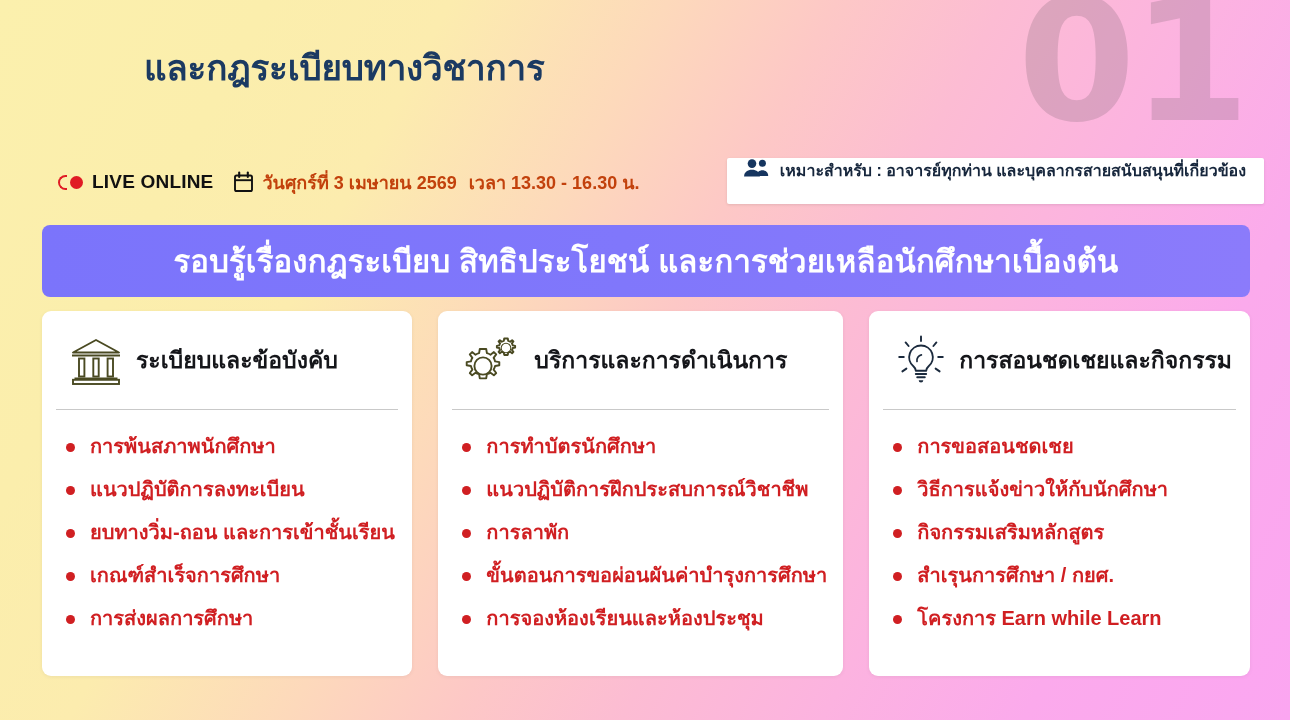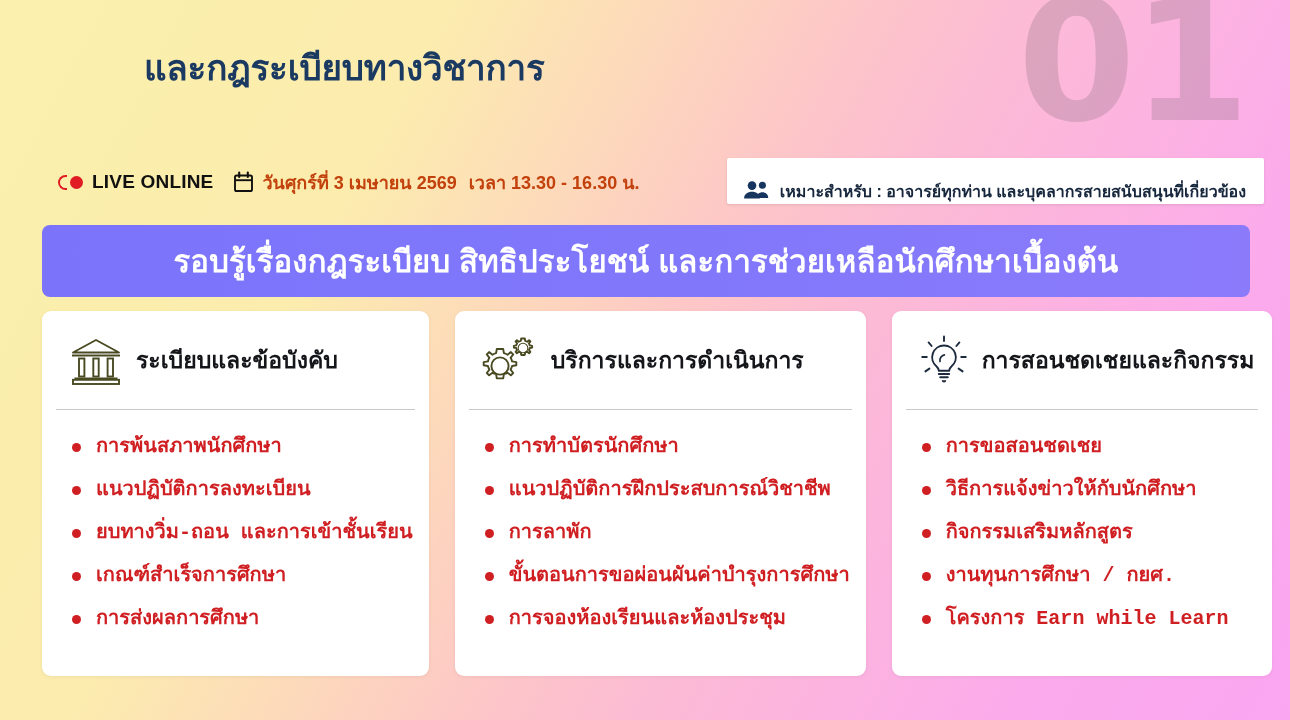--- a/index.html
+++ b/index.html
@@ -104,21 +104,21 @@
   .meta-text.space-l { margin-left: 3px; }
 
   
   .audience {
     position: absolute;
     right: 26px;
     top: 158px;
     height: 46px;
     background: #ffffff;
     display: flex;
-    align-items: flex-end;
+    align-items: flex-start;
     gap: 10px;
     padding: 0 18px 0 16px;
     border-radius: 2px;
     box-shadow: 0 1px 3px rgba(0,0,0,0.10);
   }
   .audience-text {
     color: #16263c;
     font-size: 16px;
     font-weight: 600;
     white-space: nowrap;
@@ -178,23 +178,22 @@
     font-size: 23px;
     line-height: 1.2;
     white-space: nowrap;
   }
   .card-divider {
     height: 1px;
     background: #c9c9c9;
     margin: 0 14px;
   }
   .card-body {
-    padding: 24px 16px 24px 28px;
+    padding: 24px 16px 24px 22px;
     flex: 1 1 auto;
-    font-family: Liberation Mono, monospace;
   }
   .bullet-list { list-style: none; }
   .bullet-list li {
     position: relative;
     padding-left: 26px;
     margin-bottom: 18px;
     color: #d01f22;
     font-size: 20px;
     font-weight: 700;
     line-height: 1.25;
@@ -331,19 +330,19 @@
         </svg>
       </span>
       <span class="card-title">การสอนชดเชยและกิจกรรม</span>
     </div>
     <div class="card-divider"></div>
     <div class="card-body">
       <ul class="bullet-list">
         <li>การขอสอนชดเชย</li>
         <li>วิธีการแจ้งข่าวให้กับนักศึกษา</li>
         <li>กิจกรรมเสริมหลักสูตร</li>
-        <li>งานทุนการศึกษา / กยศ.</li>
+        <li>สำเรุนการศึกษา / กยศ.</li>
         <li>โครงการ Earn while Learn</li>
       </ul>
     </div>
   </div>
 
 </div>
 
 </body></html>

